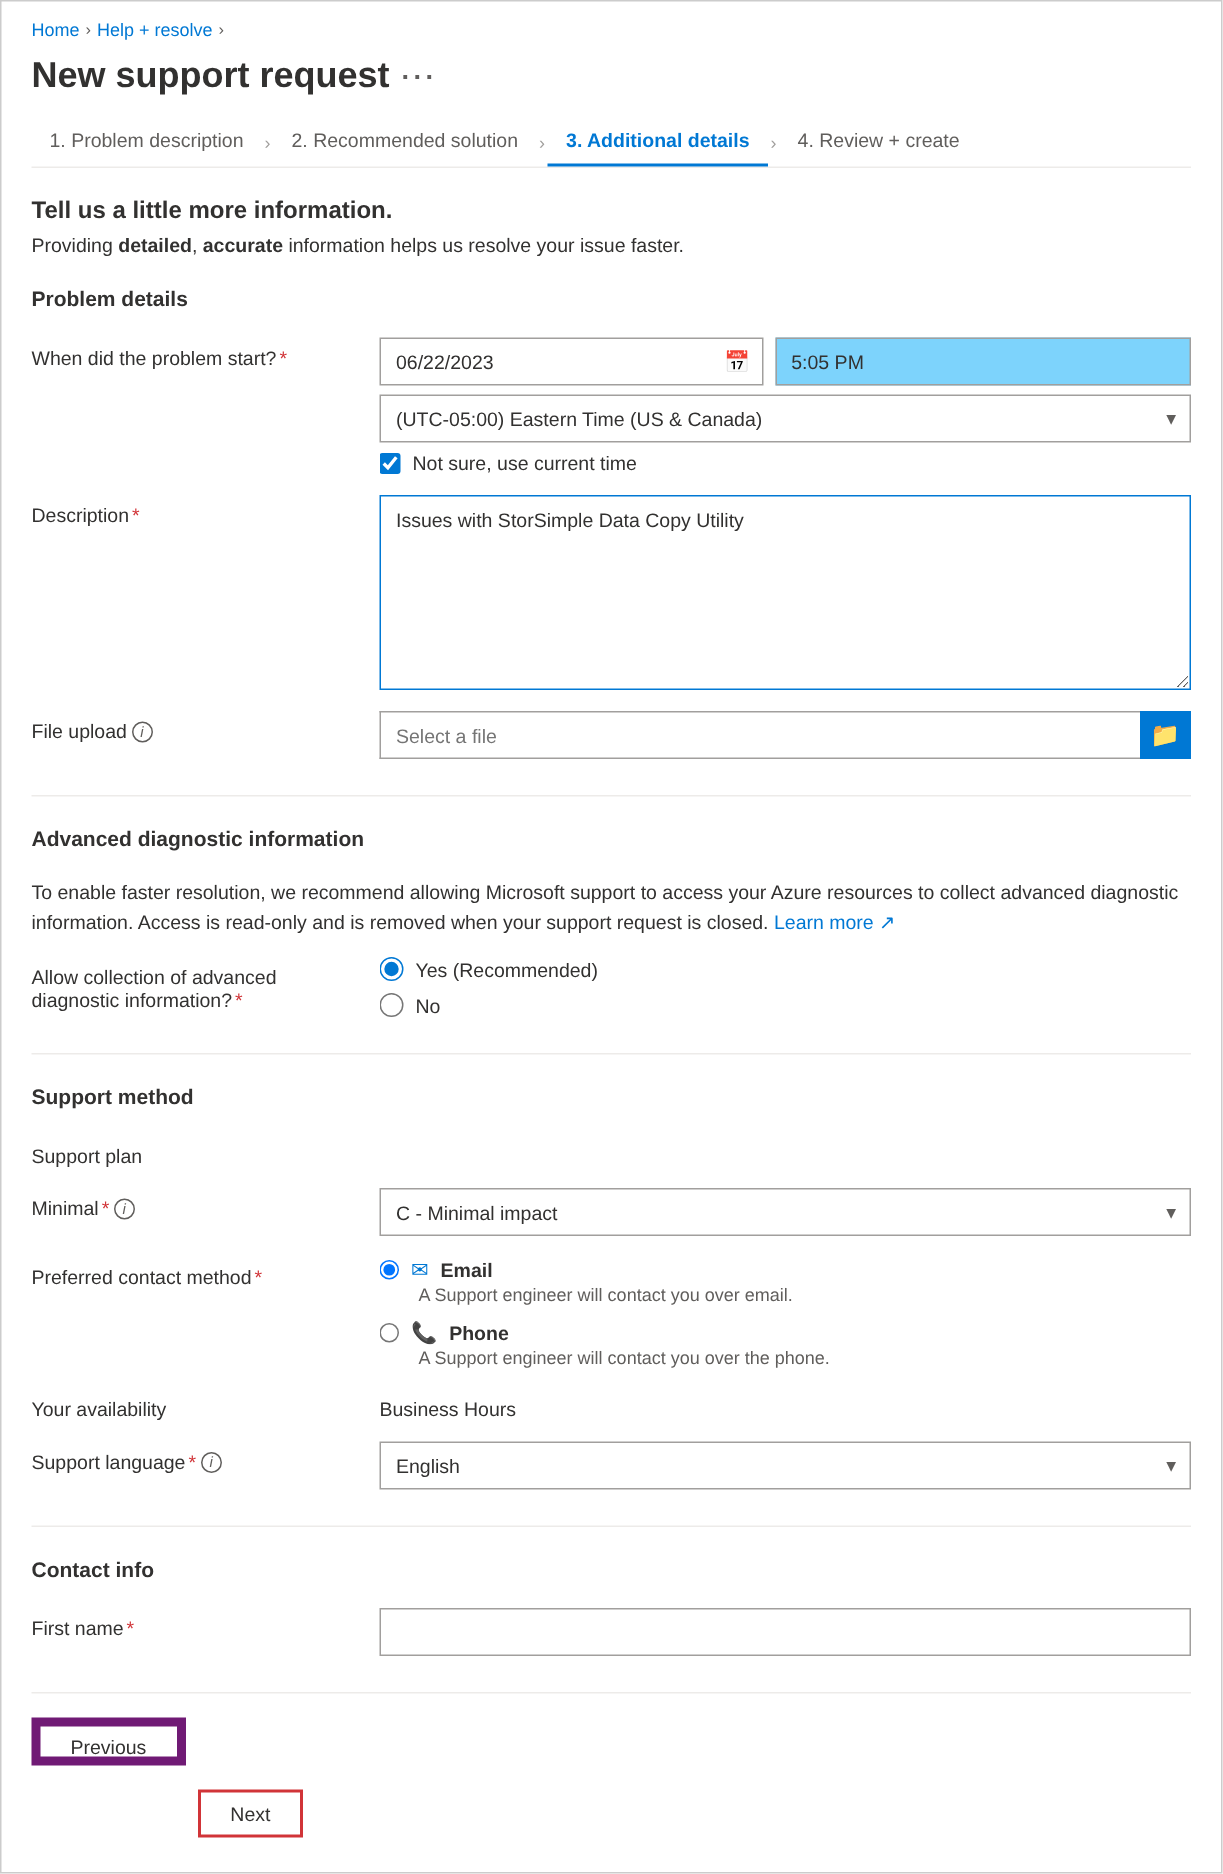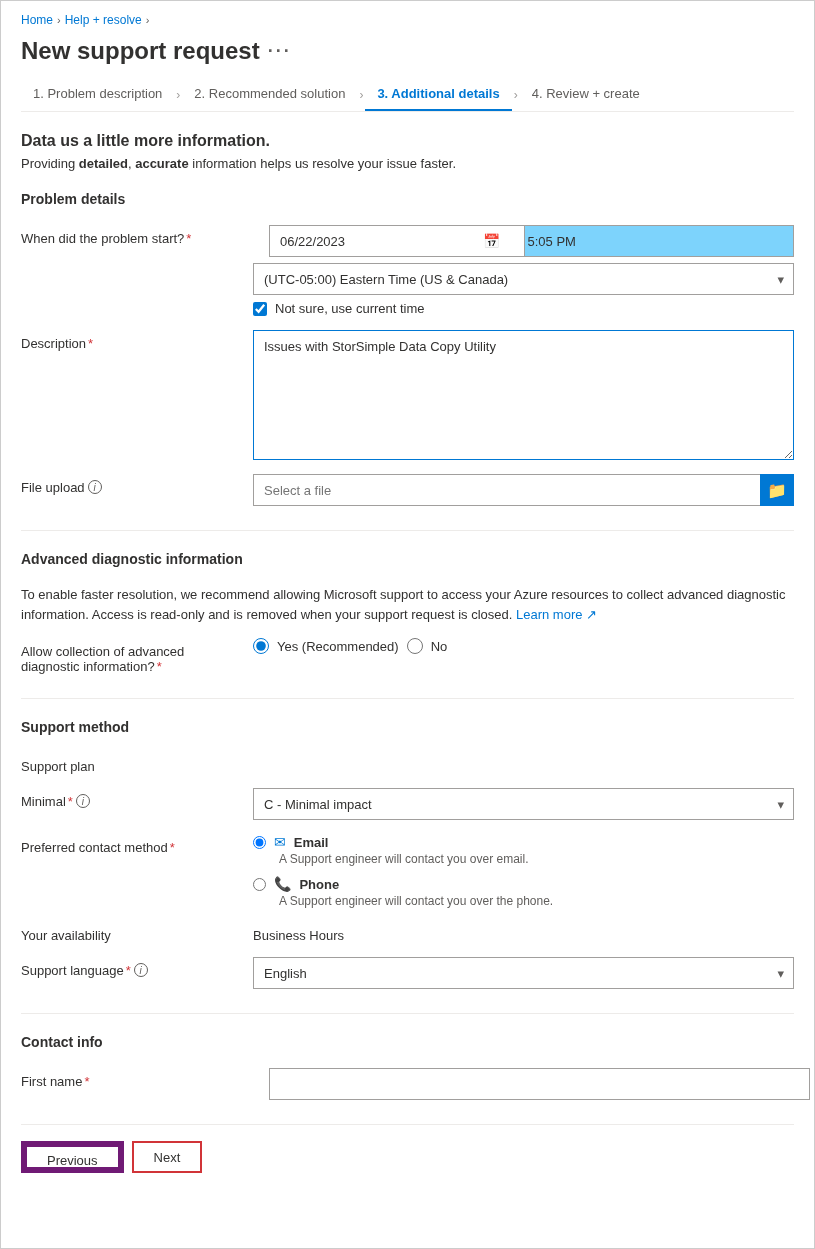--- a/index.html
+++ b/index.html
@@ -121,21 +121,20 @@
     
     .input-field {
       border: 1px solid #a19f9d;
       padding: 6px 10px;
       font-size: 13px;
       color: #323130;
       background: #fff;
       outline: none;
       height: 32px;
       width: 100%;
-      margin-left: 16px;
     }
     .date-time-row {
       display: flex;
       gap: 8px;
       align-items: center;
     }
     .date-input-wrapper {
       position: relative;
       flex: 1;
     }
@@ -272,21 +271,21 @@
       color: #323130;
       line-height: 1.5;
     }
     .adv-diag-desc a {
       color: #0078d4;
       text-decoration: none;
     }
     
     .radio-group {
       display: flex;
-      flex-direction: row;
+      flex-direction: column;
       gap: 8px;
     }
     .radio-item {
       display: flex;
       align-items: center;
       gap: 8px;
       font-size: 13px;
       cursor: pointer;
     }
     .radio-item input[type="radio"] {
@@ -347,24 +346,25 @@
     }
     .btn-next {
       padding: 6px 20px;
       border: 2px solid #d13438;
       background: #fff;
       color: #323130;
       font-size: 13px;
       cursor: pointer;
       height: 32px;
       font-weight: 500;
+      margin-top: 48px;
     }
     .form-label-block {
       display: flex;
-      align-items: flex-start;
+      align-items: flex-end;
     }
     .availability-label {
       font-size: 13px;
       padding-top: 6px;
     }
   </style>
 </head>
 <body>
 
 <div class="page-container">
@@ -384,21 +384,21 @@
   <div class="steps-nav">
     <div class="step-item inactive">1. Problem description</div>
     <span class="step-separator">›</span>
     <div class="step-item inactive">2. Recommended solution</div>
     <span class="step-separator">›</span>
     <div class="step-item active">3. Additional details</div>
     <span class="step-separator">›</span>
     <div class="step-item inactive">4. Review + create</div>
   </div>
 
-  <div class="section-intro-title">Data us a little more information.</div>
+  <div class="section-intro-title">Tell us a little more information.</div>
   <div class="section-intro-desc">
     Providing <strong>detailed</strong>, <strong>accurate</strong> information helps us resolve your issue faster.
   </div>
 
   <div class="form-section">
     <div class="form-section-title">Problem details</div>
 
     <div class="form-row">
       <div class="form-label">
         <span>When did the problem start?</span><span class="required">*</span>

